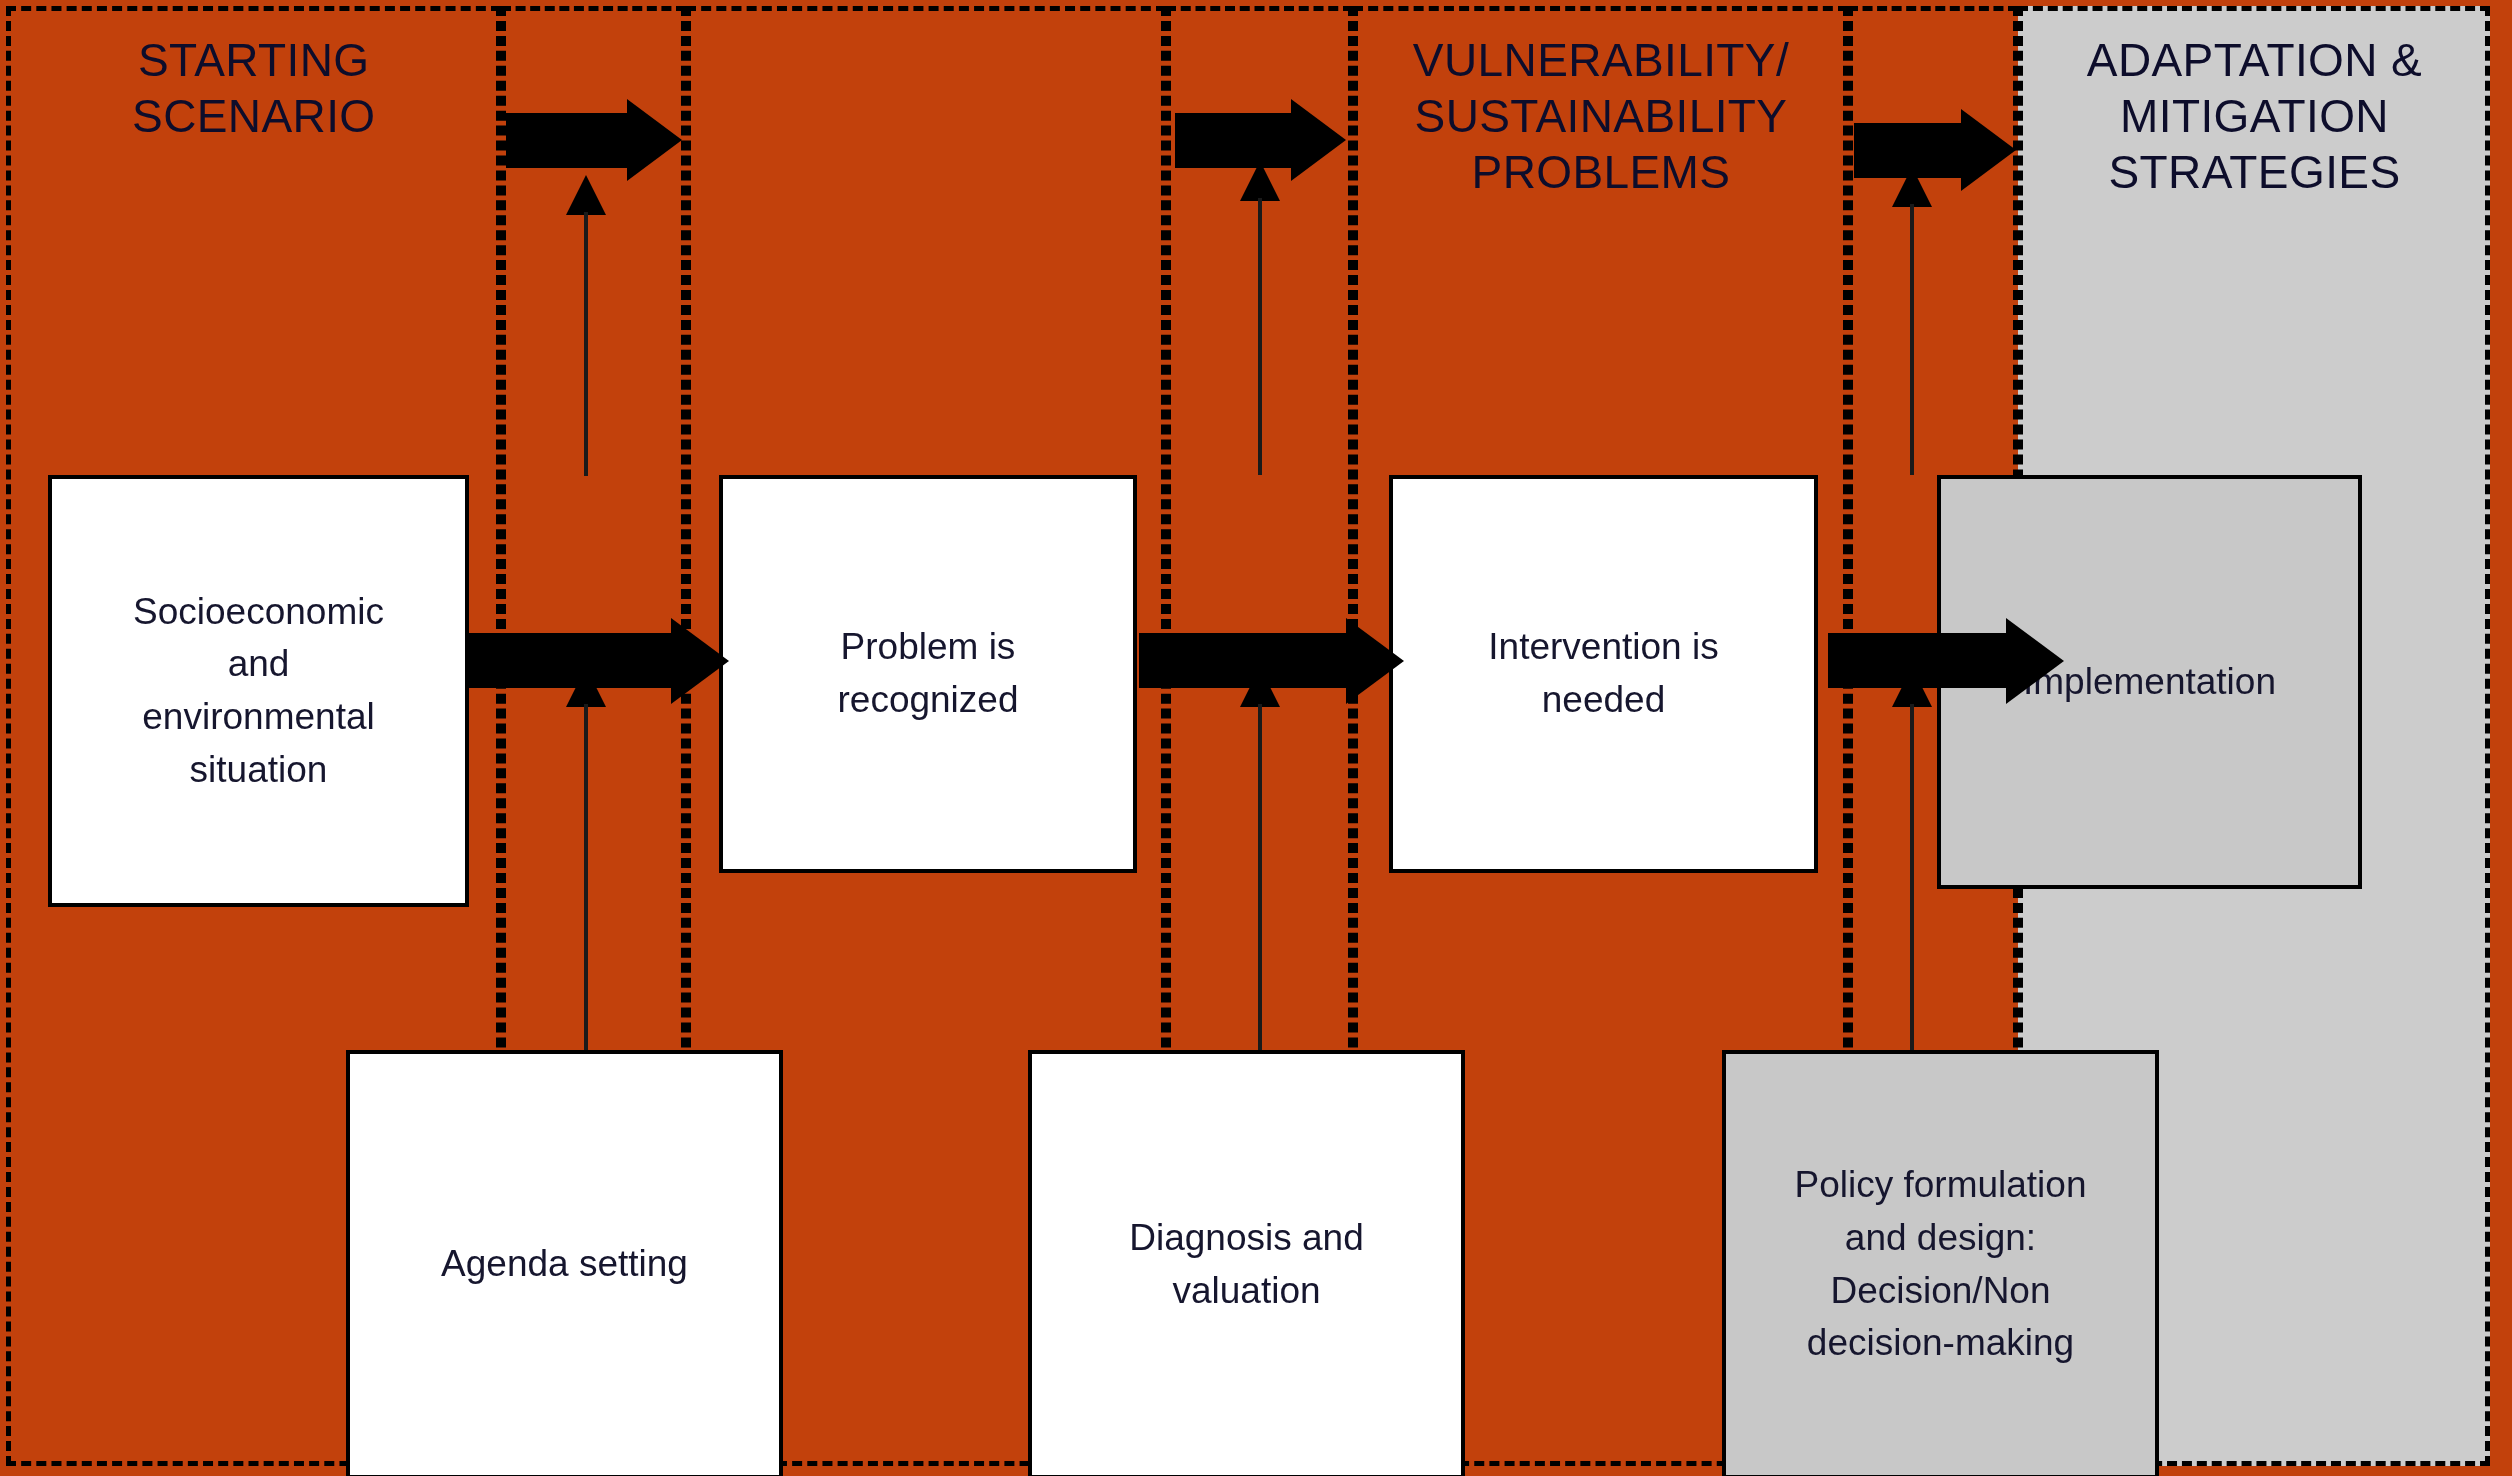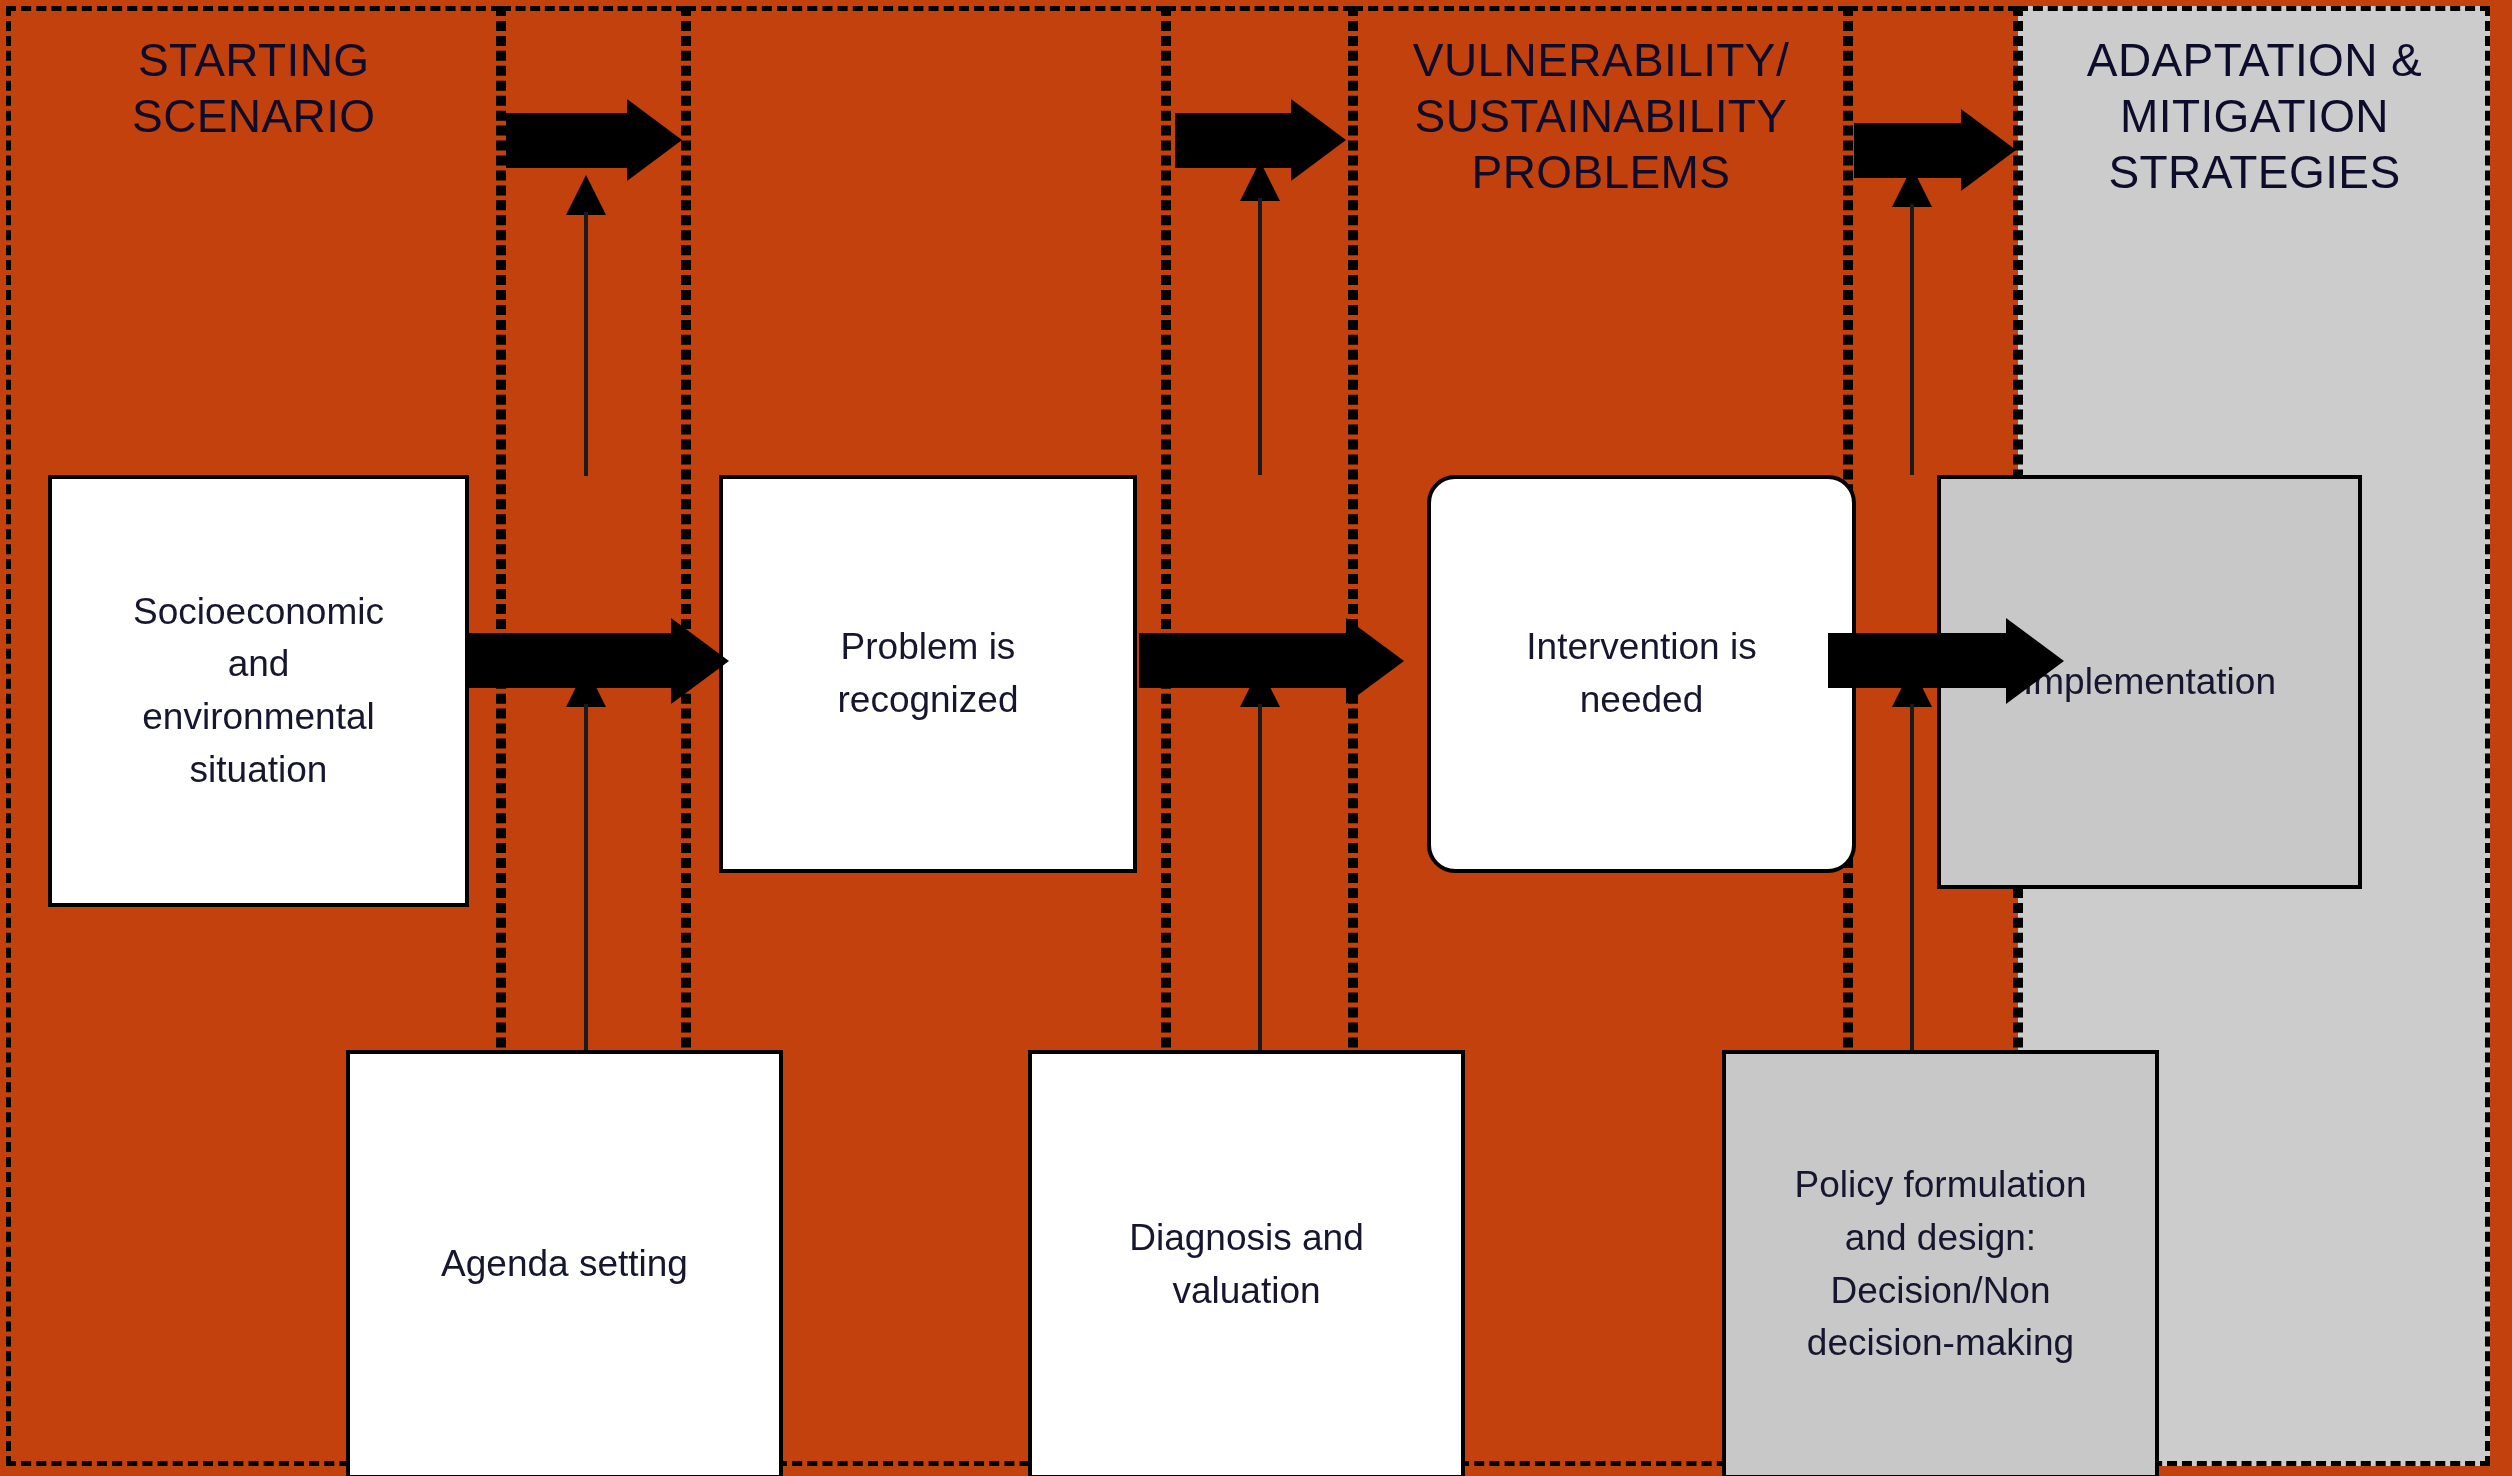--- a/index.html
+++ b/index.html
@@ -147,21 +147,21 @@
 STRATEGIES</div>
 
   <div class="node" style="left:48px; top:475px; width:421px; height:432px;">Socioeconomic
 and
 environmental
 situation</div>
 
   <div class="node" style="left:719px; top:475px; width:418px; height:398px;">Problem is
 recognized</div>
 
-  <div class="node" style="left:1427px; top:475px; width:429px; height:398px;border-radius:28px;">Intervention is
+  <div class="node" style="left:1389px; top:475px; width:429px; height:398px;">Intervention is
 needed</div>
 
   <div class="node shaded" style="left:1937px; top:475px; width:425px; height:414px;">Implementation</div>
 
   <div class="node" style="left:346px; top:1050px; width:437px; height:429px;">Agenda setting</div>
 
   <div class="node" style="left:1028px; top:1050px; width:437px; height:429px;">Diagnosis and
 valuation</div>
 
   <div class="node shaded" style="left:1722px; top:1050px; width:437px; height:429px;">Policy formulation

